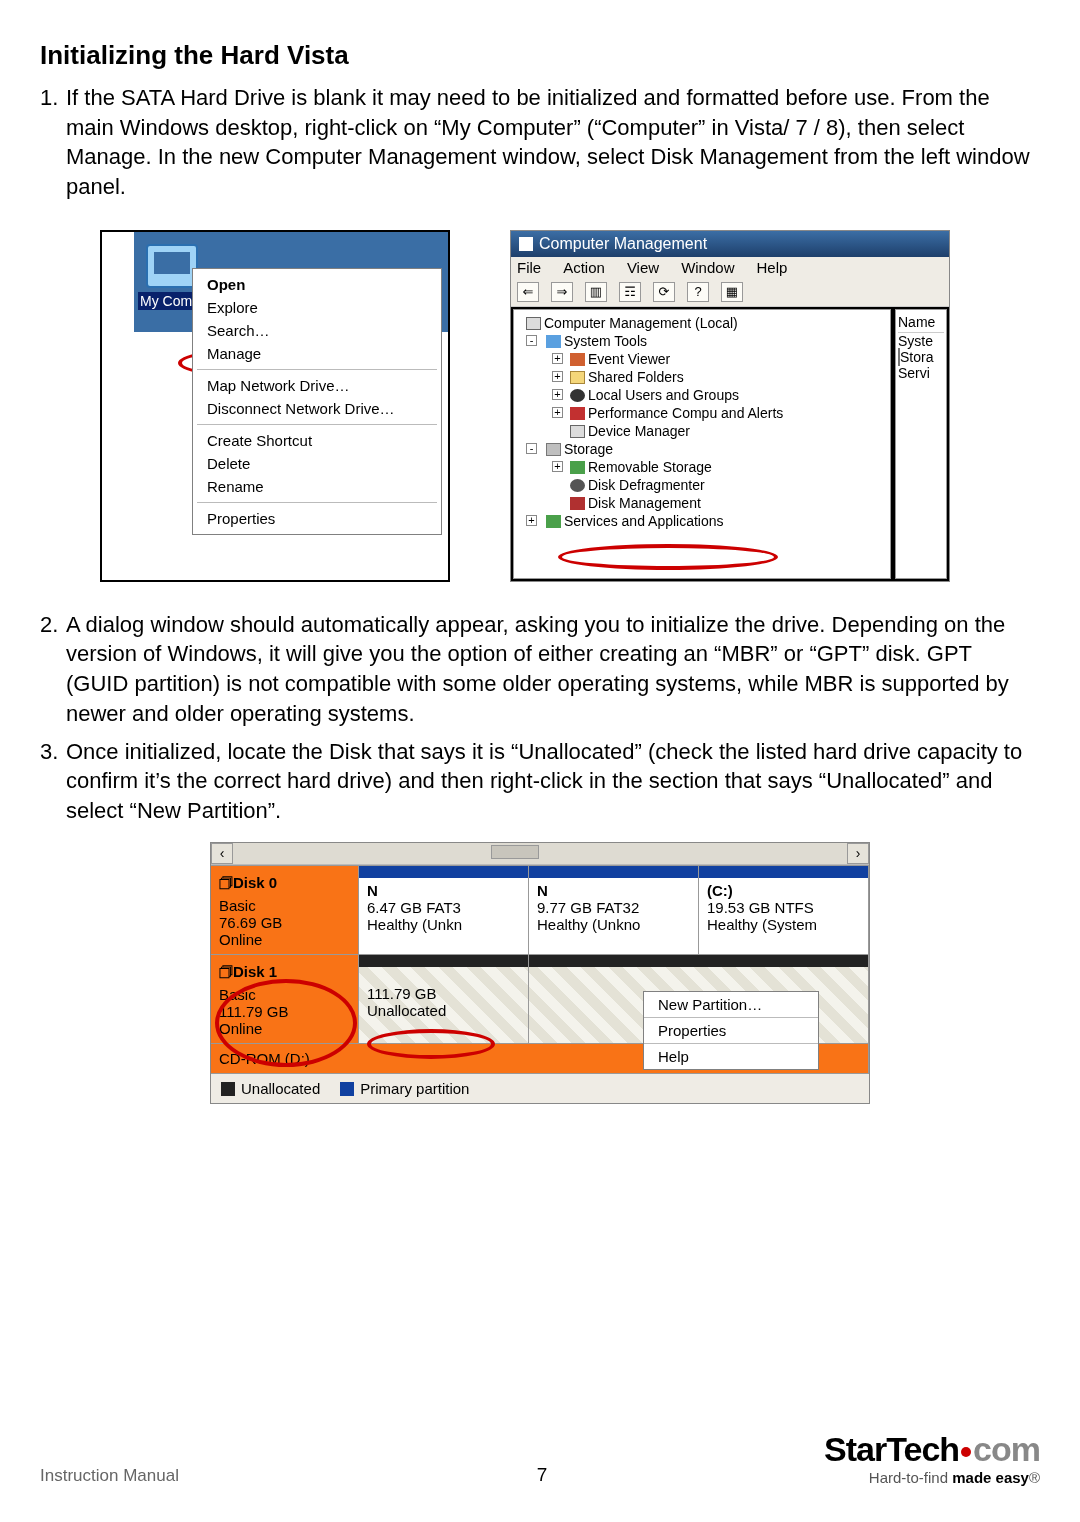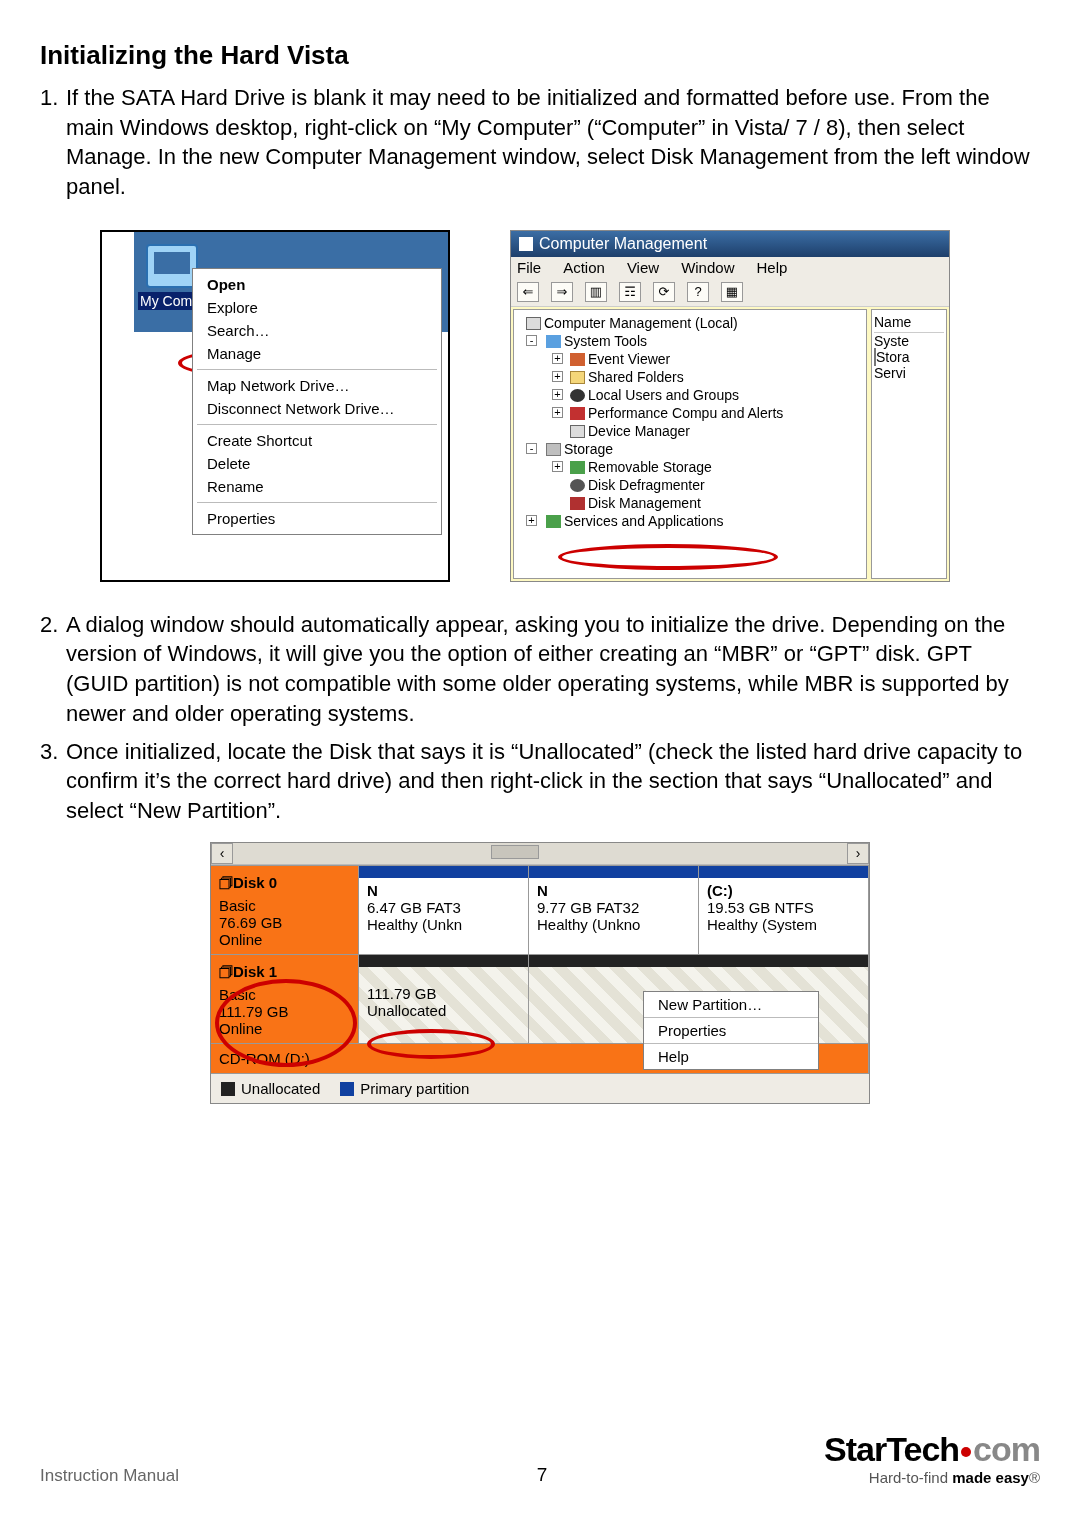--- a/index.html
+++ b/index.html
@@ -25,29 +25,29 @@
   .mycomp-label { position:absolute; top:60px; left:4px; color:#fff; font-size:14px; background:#08216b; padding:1px 2px; }
   .ctxmenu { position:absolute; top:36px; left:90px; width:250px; background:#fff; border:1px solid #808080; font-size:15px; z-index:2; }
   .ctxmenu .grp { padding:4px 0; }
   .ctxmenu .mi { padding:3px 14px; cursor:default; }
   .ctxmenu .mi.bold { font-weight:700; }
   .ctxmenu hr { border:none; border-top:1px solid #bbb; margin:0 4px; }
   .fig1-bottom { height:200px; background:#fff; }
   .red-oval { position:absolute; border:4px solid #c00; border-radius:50%; pointer-events:none; }
   .oval-manage { width:150px; height:30px; top:116px; left:76px; }
   
-  .fig2 { width:440px; border:1px solid #888; background:#fef9c3; font-size:15px; position:relative; }
+  .fig2 { width:440px; border:1px solid #888; background:#000000; font-size:15px; position:relative; }
   .titlebar { background:linear-gradient(#3b6ea5,#1e3f6b); color:#fff; padding:4px 8px; display:flex; align-items:center; font-size:16px; }
   .titlebar .ticon { width:14px; height:14px; background:#fff; margin-right:6px; display:inline-block; }
   .menubar { background:#efece5; padding:2px 6px; display:flex; gap:22px; font-size:15px; }
   .toolbar { background:#efece5; padding:4px 6px; display:flex; gap:12px; border-bottom:1px solid #ccc; }
   .tbtn { width:22px; height:20px; border:1px solid #999; background:#fdfcf7; display:inline-flex; align-items:center; justify-content:center; font-size:13px; }
   .treepane { display:flex; }
   .tree { background:#fff; flex:1; border:1px solid #999; margin:2px; padding:4px 2px; font-size:14px; min-height:270px; position:relative; }
-  .rightcol { width:76px; background:#fff; border:1px solid #999; margin:2px; padding:4px 2px; font-size:14px; }
+  .rightcol { width:52px; background:#fff; border:1px solid #999; margin:2px; padding:4px 2px; font-size:14px; }
   .tree .node { padding:1px 2px 1px 22px; white-space:nowrap; position:relative; }
   .tree .node.l1 { padding-left:10px; }
   .tree .node.l2 { padding-left:30px; }
   .tree .node.l3 { padding-left:54px; }
   .tree .box { position:absolute; left:10px; top:3px; width:11px; height:11px; border:1px solid #888; font-size:11px; line-height:9px; text-align:center; background:#fff; }
   .tree .node.l3 .box { left:36px; }
   .tree .ico { display:inline-block; width:15px; height:13px; margin-right:3px; vertical-align:-2px; }
   .ico-comp{background:#dcdcdc;border:1px solid #666;}
   .ico-tools{background:#5aa0e0;}
   .ico-ev{background:#d06030;}

